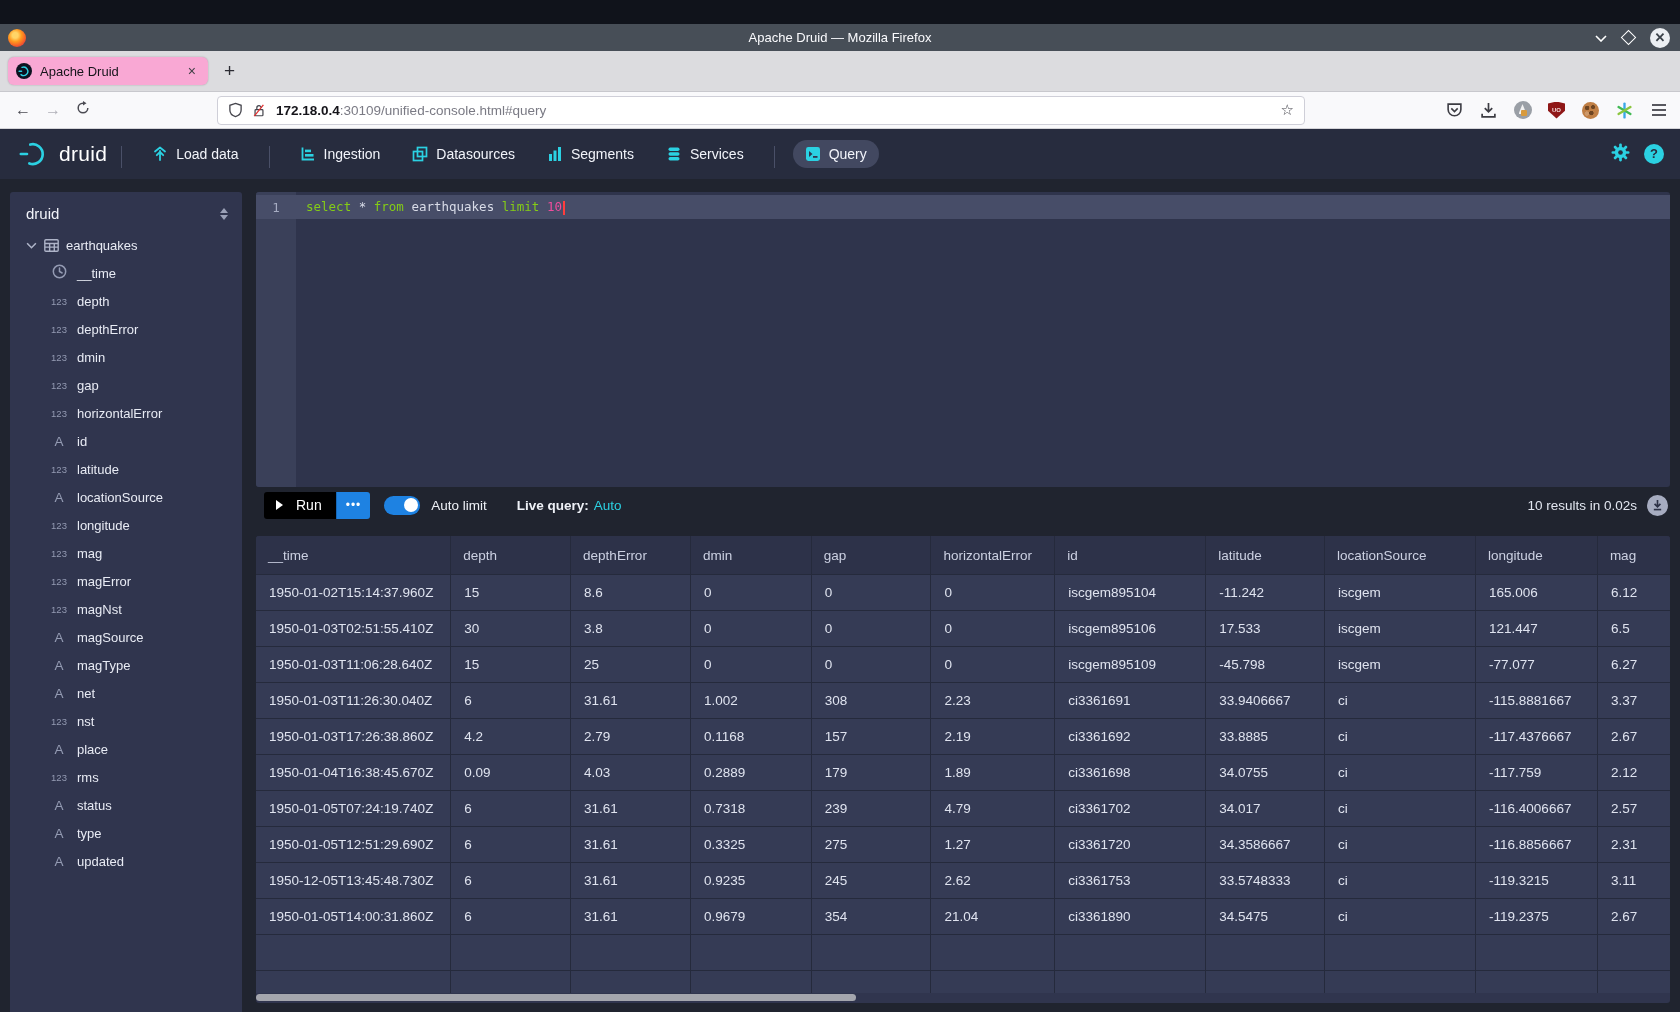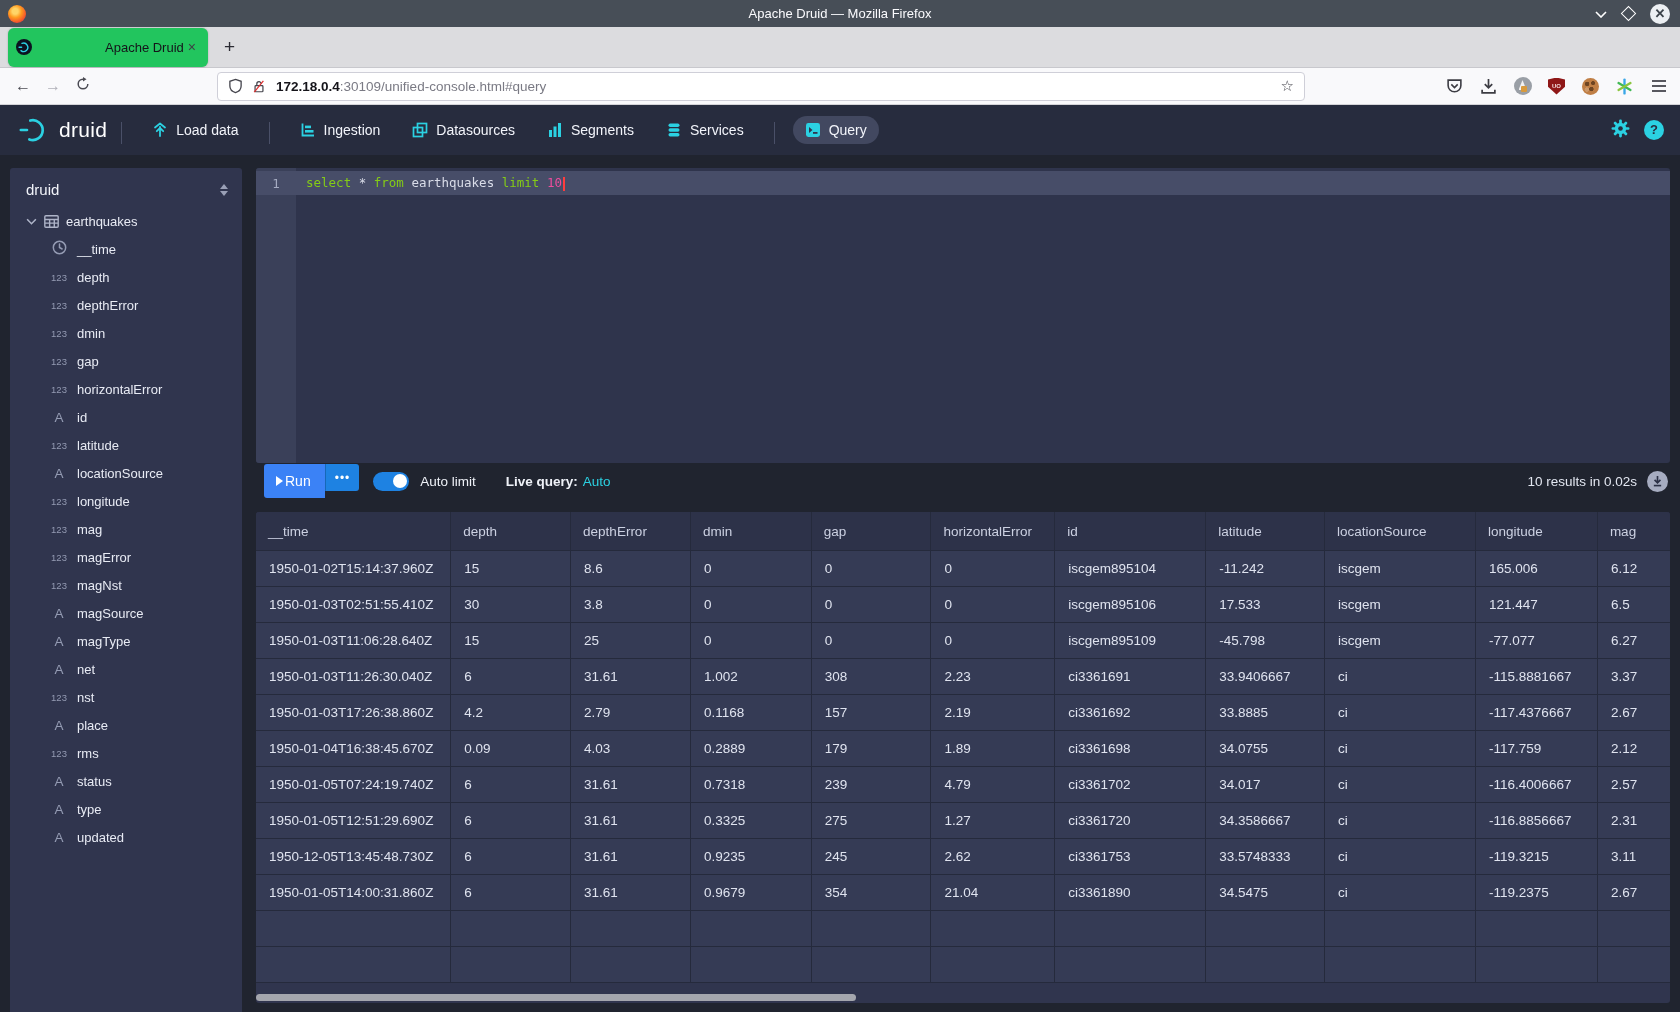--- a/index.html
+++ b/index.html
@@ -1,31 +1,31 @@
 <!DOCTYPE html>
 <html><head>
 <meta charset="utf-8">
 <style>
   html,body{margin:0;padding:0;background:#10131b;}
   body{width:1680px;height:1012px;overflow:hidden;font-family:"Liberation Sans",sans-serif;-webkit-font-smoothing:antialiased;}
   .window{width:1680px;height:1012px;display:flex;flex-direction:column;}
 
   
-  .titlebar{height:27px;background:#474e57;position:relative;display:flex;align-items:center;flex:none;}
+  .titlebar{height:27px;background:#474e57;position:relative;display:flex;align-items:center;flex:none;margin-top:24px;}
   .ff-logo{width:18px;height:18px;border-radius:50%;margin-left:8px;
     background:radial-gradient(circle at 40% 35%, #ffd567 0 18%, #ff9a1f 40%, #f4572b 68%, #b0336e 90%, #7542a8 100%);}
   .win-title{position:absolute;left:0;right:0;text-align:center;color:#fbfbfe;font-size:13px;}
   .win-controls{margin-left:auto;display:flex;align-items:center;gap:16px;padding-right:10px;z-index:2;}
   .wc{color:#fff;display:flex;align-items:center;justify-content:center;}
   .wc-diamond{width:9px;height:9px;border:1.4px solid #fff;transform:rotate(45deg);}
   .wc-close{width:20px;height:20px;border-radius:50%;background:#eceff3;color:#3a4149;font-size:13px;font-weight:bold;line-height:20px;text-align:center;}
 
   
   .tabbar{height:41px;background:#dcdcdf;display:flex;align-items:center;flex:none;border-bottom:1px solid #c8c8cd;box-sizing:border-box;}
-  .tab{margin-left:8px;width:200px;height:39px;background:#22c55e;border-radius:6px;display:flex;align-items:center;box-shadow:0 0 2px rgba(0,0,0,.25);padding:0 8px;box-sizing:border-box;text-align:right;}
+  .tab{margin-left:8px;width:200px;height:28px;background:#f9a8d4;border-radius:6px;display:flex;align-items:center;box-shadow:0 0 2px rgba(0,0,0,.25);padding:0 8px;box-sizing:border-box;}
   .tab-title{font-size:13px;color:#15141a;margin-left:8px;flex:1;white-space:nowrap;overflow:hidden;}
   .tab-close{color:#3f3f45;font-size:14px;padding:0 4px;}
   .newtab{color:#2b2b33;font-size:19px;margin-left:16px;font-weight:400;}
 
   
   .urlbar{height:37px;background:#f9f9fb;display:flex;align-items:center;flex:none;border-bottom:1px solid #d4d4d8;box-sizing:border-box;position:relative;}
   .navbtn{color:#4a4a52;font-size:16px;width:30px;text-align:center;}
   .navbtn.fwd{color:#b0b0b8;}
   .urlfield{position:absolute;left:217px;width:1088px;height:29px;background:#fff;border:1px solid #cfcfd8;border-radius:4px;display:flex;align-items:center;box-sizing:border-box;padding:0 10px;}
   .url-text{font-size:13.5px;color:#7a7a84;margin-left:10px;flex:1;white-space:nowrap;overflow:hidden;}
@@ -76,21 +76,21 @@
   .lineno{width:40px;text-align:center;color:#a6acc2;flex:none;}
   .code{padding-left:10px;white-space:pre;}
   .tok-keyword{color:#84cc16;}
   .tok-plain{color:#d9dce8;}
   .tok-number{color:#ef4d9d;}
   .cursor{display:inline-block;width:2px;height:14px;background:#ff3d3d;vertical-align:middle;margin-left:1px;}
 
   
   .runbar{position:absolute;left:256px;top:310px;width:1414px;height:32px;display:flex;align-items:center;}
   .btn-group{display:flex;margin-left:8px;}
-  .run-btn{background:#3b82f6;color:#fff;font-size:14px;height:34px;display:flex;align-items:center;gap:2px;padding:0 14px 0 12px;border-radius:3px 0 0 3px;}
+  .run-btn{background:#000000;color:#fff;font-size:14px;height:27px;display:flex;align-items:center;gap:13px;padding:0 14px 0 12px;border-radius:3px 0 0 3px;}
   .play{width:0;height:0;border-top:5px solid transparent;border-bottom:5px solid transparent;border-left:7px solid #fff;}
   .more-btn{background:#1e82e2;color:#fff;height:27px;display:flex;align-items:center;padding:0 9px;border-radius:0 3px 3px 0;border-left:1px solid #1668b8;font-size:12px;letter-spacing:1px;}
   .switch{width:36px;height:19px;border-radius:10px;background:#1e82e2;position:relative;margin-left:14px;}
   .switch .knob{position:absolute;right:2.5px;top:2.5px;width:14px;height:14px;border-radius:50%;background:#fff;}
   .runbar-label{color:#eef1f7;font-size:13.5px;margin-left:11px;}
   .live-query{margin-left:30px;font-weight:bold;}
   .cyan{color:#2bd1e2;}
   .runbar-right{margin-left:auto;display:flex;align-items:center;gap:10px;}
   .results-count{color:#e2e6f0;font-size:13.5px;}
   .dl-circle{width:21px;height:21px;border-radius:50%;background:#a6acc0;display:flex;align-items:center;justify-content:center;margin-right:2px;}

